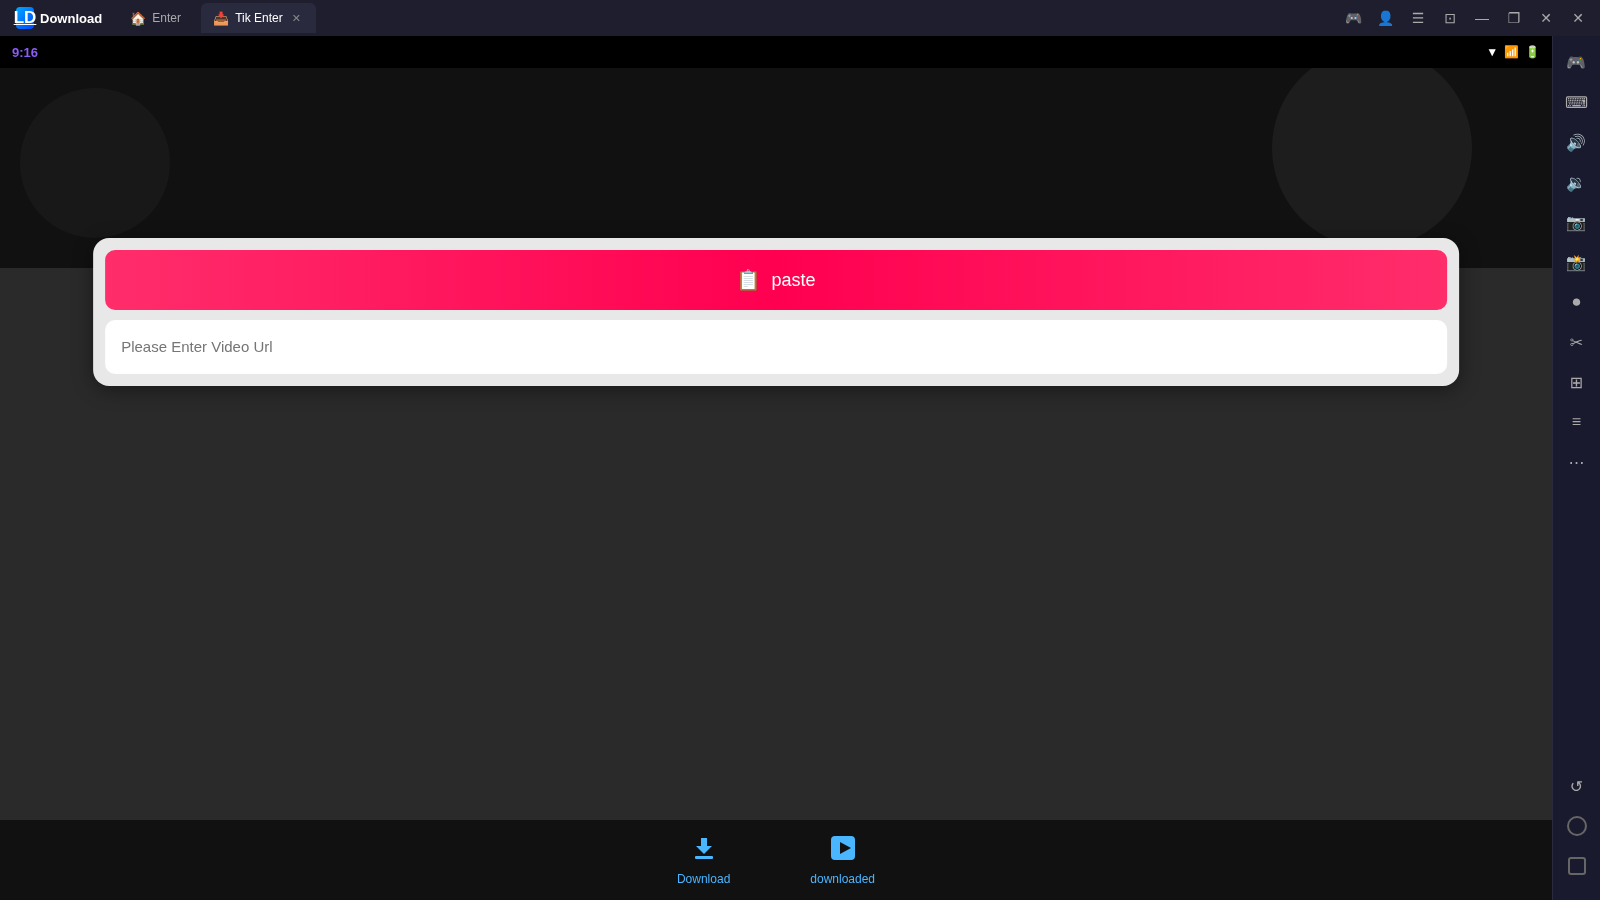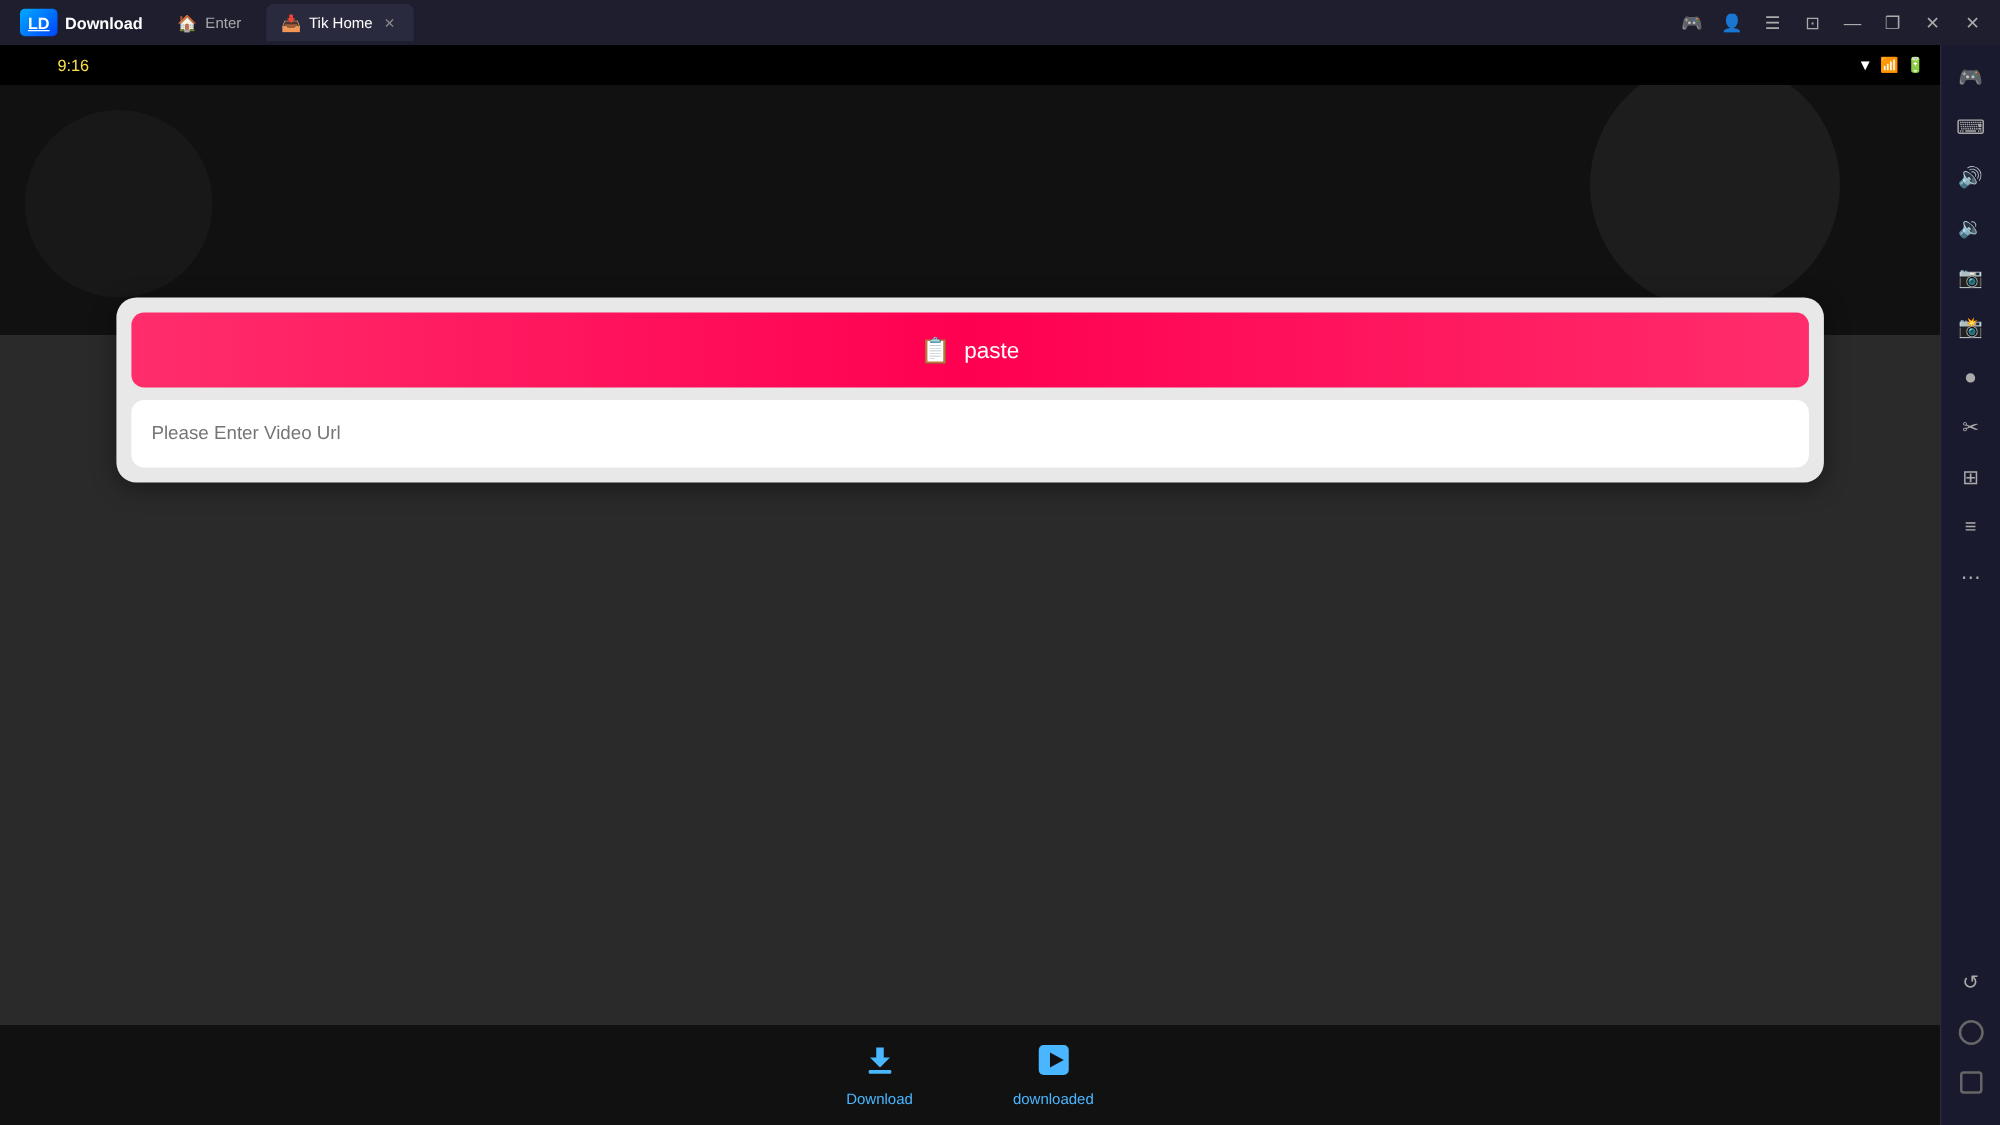--- a/index.html
+++ b/index.html
@@ -26,29 +26,29 @@
     .titlebar-logo {
       display: flex;
       align-items: center;
       gap: 6px;
       color: #fff;
       font-size: 13px;
       font-weight: 600;
       padding: 0 8px;
     }
     .logo-icon {
-      width: 30px;
+      width: 18px;
       height: 22px;
       background: linear-gradient(135deg, #00aaff, #0044ff);
       border-radius: 4px;
       display: flex;
       align-items: center;
       justify-content: center;
       color: white;
-      font-size: 13px;
+      font-size: 17px;
       font-weight: bold;
       text-decoration: underline;
     }
     .tab {
       display: flex;
       align-items: center;
       gap: 6px;
       padding: 4px 12px;
       border-radius: 6px 6px 0 0;
       font-size: 12px;
@@ -109,24 +109,23 @@
     .status-bar {
       height: 32px;
       background: #000;
       display: flex;
       align-items: center;
       justify-content: space-between;
       padding: 0 12px;
       flex-shrink: 0;
     }
     .status-time {
-      color: #fde047;
+      color: #8b5cf6;
       font-size: 13px;
-      font-weight: 400;
-      margin-left: 34px;
+      font-weight: 700;
     }
     .status-icons {
       display: flex;
       align-items: center;
       gap: 6px;
       color: #fff;
       font-size: 12px;
     }
 
     
@@ -281,21 +280,21 @@
     <span>Download</span>
   </div>
 
   <div class="tab">
     <span class="tab-icon">🏠</span>
     <span>Enter</span>
   </div>
 
   <div class="tab active">
     <span class="tab-icon">📥</span>
-    <span>Tik Home</span>
+    <span>Tik Enter</span>
     <span class="tab-close">✕</span>
   </div>
 
   <div class="titlebar-spacer"></div>
 
   <div class="titlebar-controls">
     <div class="ctrl-btn">🎮</div>
     <div class="ctrl-btn">👤</div>
     <div class="ctrl-btn">☰</div>
     <div class="ctrl-btn">⊡</div>

